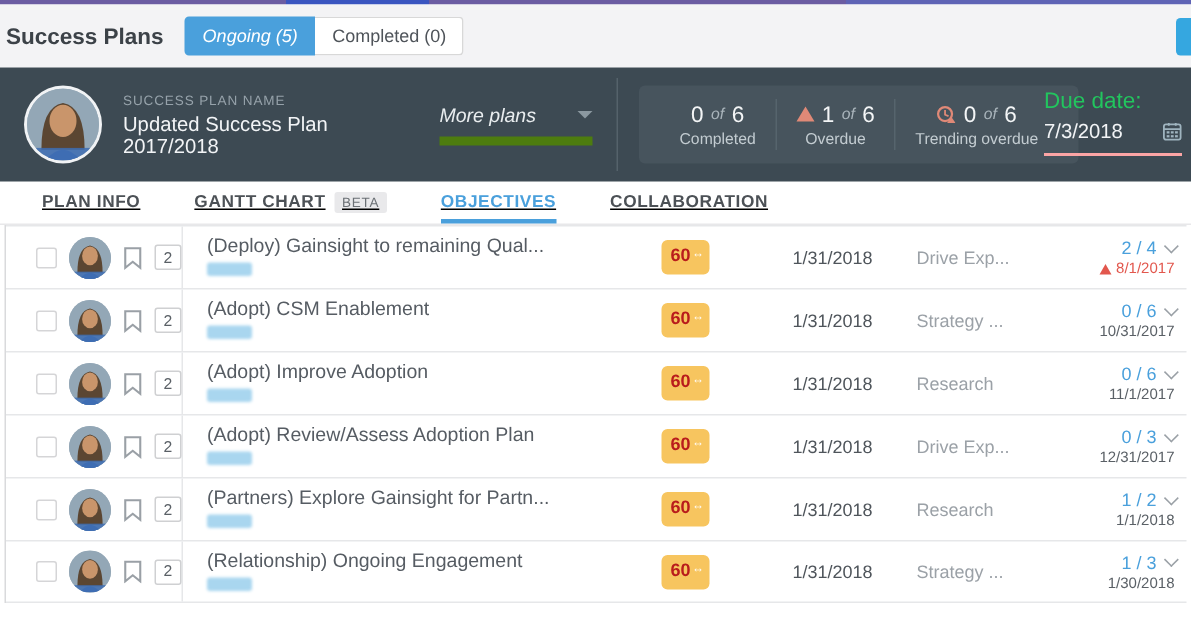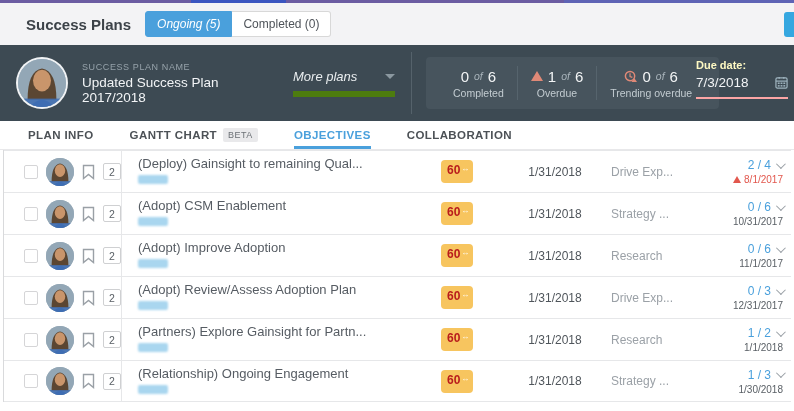--- a/index.html
+++ b/index.html
@@ -4,21 +4,21 @@
 <style>
   * { margin:0; padding:0; box-sizing:border-box; }
   html,body { width:794px; height:411px; background:#fff; overflow:hidden;
     font-family:"Liberation Sans", sans-serif; -webkit-font-smoothing:antialiased; }
 
   
   .top-strip { height:3px; width:100%;
     background:linear-gradient(90deg,#6b5ca2 0,#6b5ca2 24%,#3a55c0 24%,#3a55c0 36%,#6b5ca2 36%,#6b5ca2 71%,#5e63b5 71%,#5e63b5 100%); }
 
   
-  .page-bar { height:42px; background:#f3f3f5; display:flex; align-items:center; padding-left:26px; position:relative; }
+  .page-bar { height:42px; background:#f3f3f5; display:flex; align-items:center; padding-left:4px; position:relative; }
   .page-title { font-size:15px; font-weight:bold; color:#3c4248; margin-right:14px; }
   .seg-btn { font-size:12px; padding:5px 11px; border:1px solid #d8d8d8; background:#fff; color:#4f545a; cursor:pointer; }
   .seg-btn.first { border-radius:3px 0 0 3px;font-style:italic; }
   .seg-btn.last { border-radius:0 3px 3px 0; border-left:none; }
   .seg-btn.active { background:#4aa0dc; border-color:#4aa0dc; color:#fff; }
   .sliver-btn { position:absolute; right:0; top:9px; width:10px; height:25px; background:#35a7e0; border-radius:3px 0 0 3px; }
 
   
   .plan-header { height:76px; background:#3d4a53; display:flex; align-items:center; padding:0 8px 0 16px; position:relative; }
   .avatar-lg { width:52px; height:52px; border-radius:50%; border:2px solid rgba(255,255,255,.85); overflow:hidden; flex:0 0 auto; background:#9fb0bd; }
@@ -33,27 +33,27 @@
   .stats-box { background:#47545d; border-radius:4px; display:flex; align-items:center; padding:8px 14px; height:52px; }
   .stat { display:flex; flex-direction:column; align-items:center; padding:0 13px; }
   .stat-top { display:flex; align-items:center; gap:5px; }
   .stat-num { font-size:15px; color:#f3f5f6; }
   .stat-of { font-size:10.5px; font-style:italic; color:#a9b4bb; }
   .stat-label { font-size:10.5px; color:#c3ccd1; margin-top:2px; }
   .stat-sep { width:1px; height:34px; background:#56646d; }
   .tri-icon { width:0; height:0; border-left:6px solid transparent; border-right:6px solid transparent; border-bottom:10px solid #e08977; position:relative; }
   .clock-icon { width:13px; height:13px; }
   .due-block { position:absolute; right:6px; top:14px; width:92px; }
-  .due-label { font-size:11px; color:#fef9c3; margin-bottom:4px;font-weight:bold; }
+  .due-label { font-size:15px; color:#22c55e; margin-bottom:4px; }
   .due-value-row { display:flex; align-items:center; justify-content:space-between; border-bottom:2px solid #fca5a5; padding-bottom:7px; }
   .due-value { font-size:13.5px; color:#f2f4f6; }
   .cal-icon { width:13px; height:13px; }
 
   
-  .nav-tabs { height:29px; background:#fff; display:flex; align-items:flex-end; padding-left:28px; border-bottom:1px solid #e8e8ea; }
+  .nav-tabs { height:29px; background:#fff; display:flex; align-items:flex-end; padding-left:28px; border-bottom:1px solid #e8e8ea;text-decoration:underline; }
   .nav-tab { font-size:11.5px; font-weight:bold; letter-spacing:.4px; color:#4c5156; margin-right:36px; height:100%;
     display:flex; align-items:center; gap:6px; cursor:pointer; border-bottom:3px solid transparent; padding-top:3px; }
   .nav-tab.active { color:#4aa0dc; border-bottom-color:#4aa0dc; }
   .beta-badge { font-size:9px; font-weight:normal; letter-spacing:.5px; color:#6b7075; background:#e9e9eb; padding:2px 5px; border-radius:2px; }
 
   
   .obj-table { margin-left:3px; width:788px; border-left:1px solid #d9dadc; }
   .obj-row { height:42px; display:flex; align-items:stretch; border-top:1px solid #e6e7e9; }
   .obj-row:last-child { border-bottom:1px solid #e6e7e9; }
   .cell-controls { flex:0 0 114px; border-right:1px solid #e6e7e9; display:flex; align-items:center; gap:8px; padding-left:20px; }

